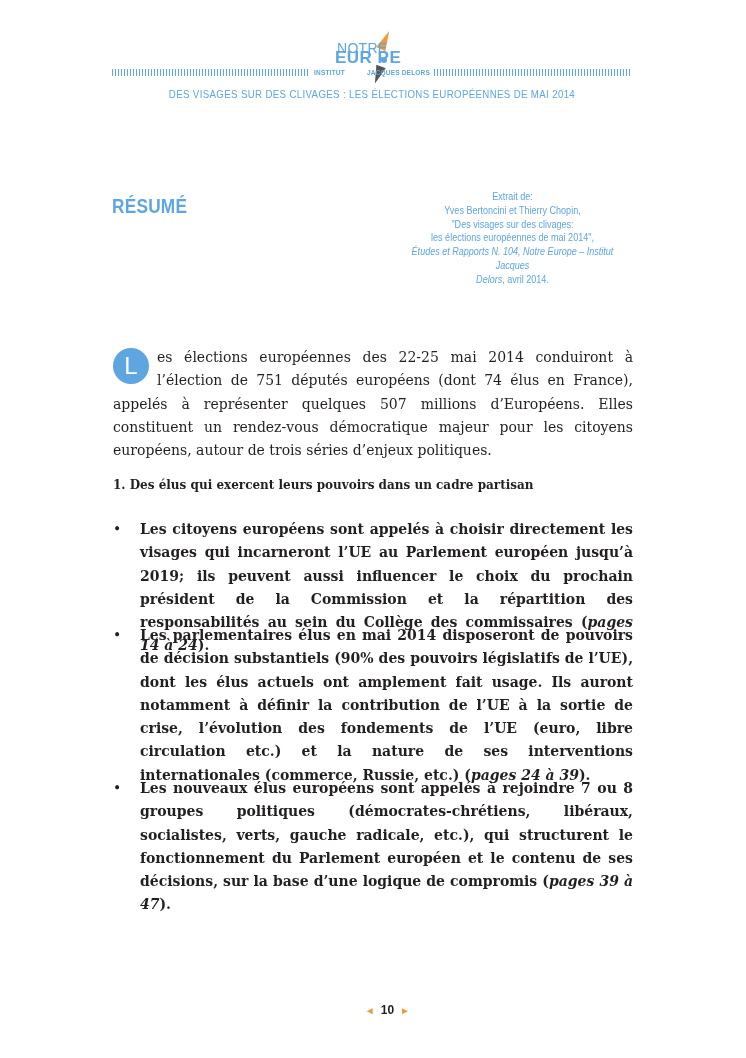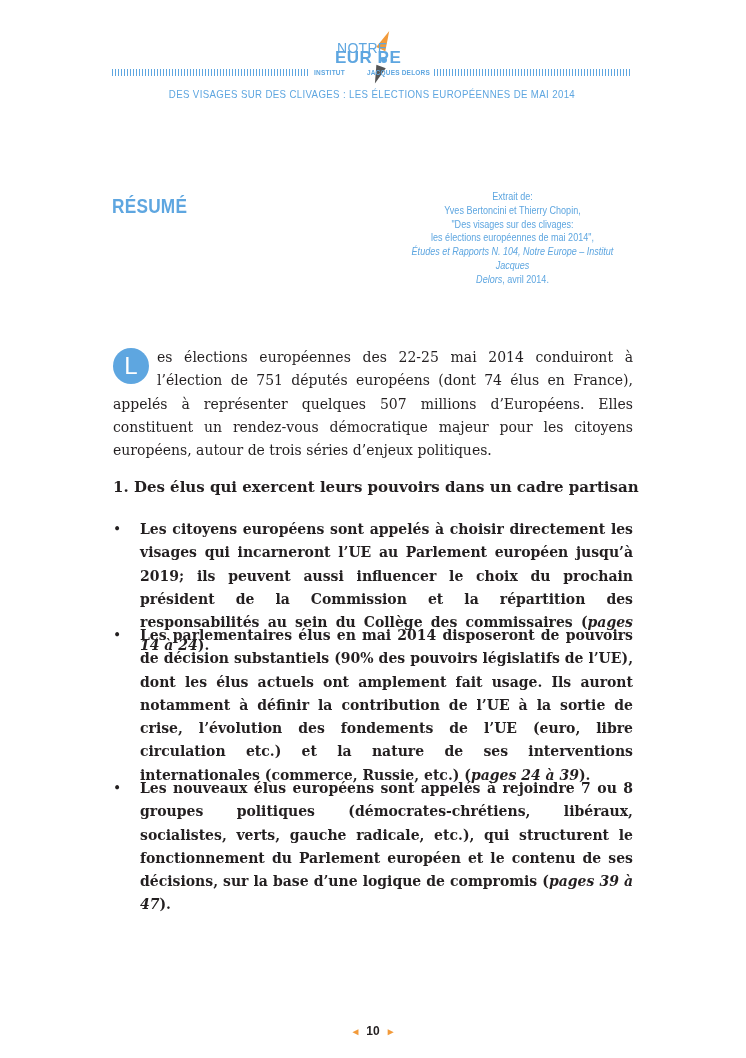--- a/index.html
+++ b/index.html
@@ -20,28 +20,28 @@
   .running-head { position: absolute; left: 112px; top: 88px; width: 520px; text-align: center; font-family: "Liberation Sans", sans-serif; font-size: 11px; color: #5ea6e0; letter-spacing: 0.4px; transform: scaleX(0.88); }
 
   .title { position: absolute; left: 112px; top: 194px; font-family: "Liberation Sans", sans-serif; font-weight: bold; font-size: 21px; color: #5ea6e0; letter-spacing: 0.3px; transform: scaleX(0.82); transform-origin: left; }
 
   .extract { position: absolute; left: 385px; top: 190px; width: 255px; text-align: center; font-family: "Liberation Sans", sans-serif; font-size: 10.5px; line-height: 13.8px; color: #5ea6e0; transform: scaleX(0.86); }
   .extract i { font-style: italic; }
 
   .body { position: absolute; left: 113px; width: 520px; font-size: 14px; line-height: 23.3px; text-align: justify; }
   .intro { top: 346px; }
   .dropcap { float: left; width: 36px; height: 36px; border-radius: 50%; background: #5ea6e0; color: #fff; font-family: "Liberation Sans", sans-serif; font-size: 24px; line-height: 36px; text-align: center; margin: 2px 8px 0 0; }
-  .section-heading { position: absolute; left: 113px; top: 478px; font-size: 15px; font-weight: bold; }
+  .section-heading { position: absolute; left: 113px; top: 478px; font-size: 12px; font-weight: bold; }
   .bullet { position: absolute; left: 113px; width: 520px; font-size: 14px; line-height: 23.3px; }
   .bullet .dot { position: absolute; left: 0; top: 0; width: 20px; }
   .bullet .text { margin-left: 27px; text-align: justify; font-weight: bold; }
   .b1 { top: 518px; } .b2 { top: 624px; } .b3 { top: 777px; }
   .bullet i { font-style: italic; }
 
-  .footer { position: absolute; left: 330px; top: 1003px; width: 86px; text-align: center; font-family: "Liberation Sans", sans-serif; font-weight: bold; font-size: 12px; color: #231f20; margin-top: 21px; }
+  .footer { position: absolute; left: 330px; top: 1003px; width: 86px; text-align: right; font-family: "Liberation Sans", sans-serif; font-weight: bold; font-size: 12px; color: #231f20; }
   .footer .arrow { color: #f29a3a; font-size: 10px; margin: 0 6px; }
 </style>
 </head>
 <body>
 
 <div class="logo">
   <span class="flame"></span>
   <span class="notre">NOTRE</span>
   <span class="europe">EUR  PE</span>
   <span class="dot"></span>

